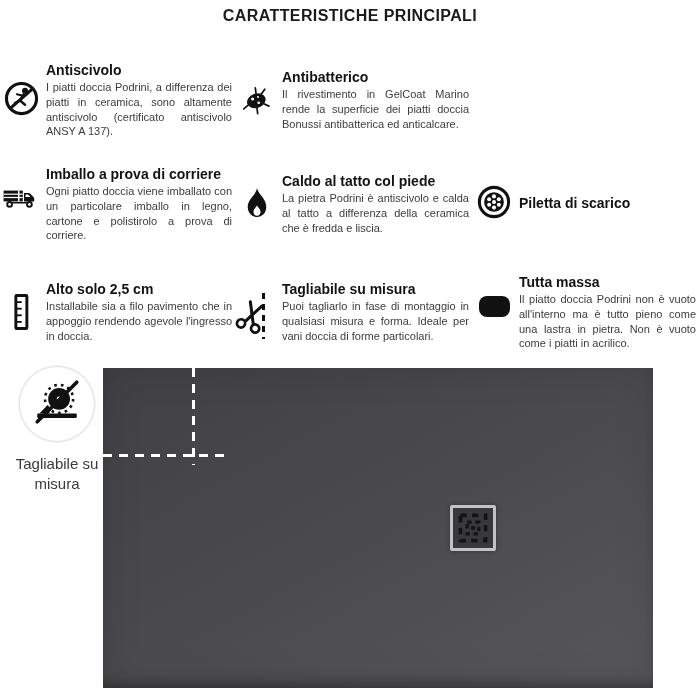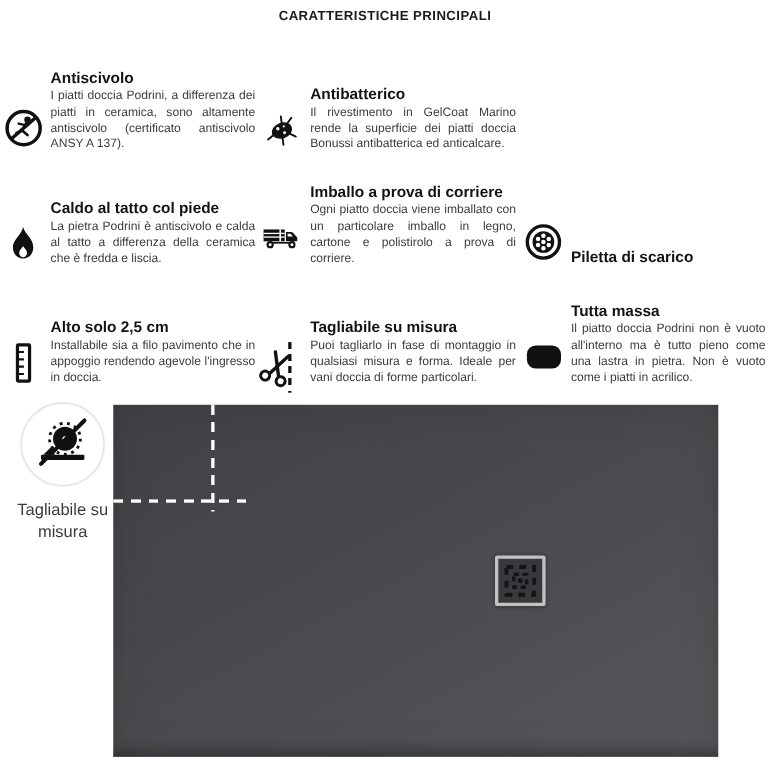--- a/index.html
+++ b/index.html
@@ -3,28 +3,28 @@
 <meta charset="utf-8">
 <style>
   html,body{margin:0;padding:0;background:#fff;}
   .page{
     position:relative;width:700px;height:700px;overflow:hidden;background:#ffffff;
     font-family:"Liberation Sans",sans-serif;color:#1c1c1e;
   }
   
   .header{position:absolute;top:7px;left:0;width:100%;text-align:center;}
   .header h1{
-    margin:0;font-size:12px;font-weight:800;letter-spacing:.4px;color:#1b1b1d;
+    margin:0;font-size:16px;font-weight:800;letter-spacing:.4px;color:#1b1b1d;
   }
   
   .frow{position:absolute;left:0;width:700px;display:grid;grid-template-columns:236px 237px 227px;}
   .frow.r1{top:62px;}
   .frow.r2{top:166px;}
   .frow.r3{top:274px;}
-  .card{display:flex;align-items:flex-end;gap:7px;padding:0 4px 0 3px;box-sizing:border-box;}
+  .card{display:flex;align-items:center;gap:7px;padding:0 4px 0 3px;box-sizing:border-box;}
   .icon-box{flex:0 0 36px;width:36px;height:40px;display:flex;justify-content:center;}
   .icon-box svg{display:block;}
   .txt{flex:1;min-width:0;}
   .f-title{font-size:14px;font-weight:800;color:#131315;line-height:1.15;white-space:nowrap;margin-bottom:2px;}
   .f-body{font-size:11px;line-height:1.34;color:#3c3c3e;text-align:justify;}
   
   .slab{width:31px;height:21px;background:#111;border-radius:8px;margin-top:3px;}
   
   .scissors-wrap{position:relative;width:36px;height:46px;}
   .cut-dash{position:absolute;left:23px;top:0;width:3px;height:46px;
@@ -104,33 +104,20 @@
         <div class="f-body">Il rivestimento in GelCoat Marino rende la superficie dei piatti doccia Bonussi antibatterica ed anticalcare.</div>
       </div>
     </div>
 
   </div>
 
   <div class="frow r2">
 
     <div class="card">
       <span class="icon-box">
-        <svg width="32" height="36" viewBox="0 0 100 100">
-          <path d="M50,4 C56,26 79,36 79,62 C79,81 66,94 50,94 C34,94 21,81 21,62 C21,38 44,30 50,4 Z" fill="#111"></path>
-          <path d="M50,58 C55,67 61,69 61,78 C61,85 56,90 50,90 C44,90 39,85 39,78 C39,69 45,67 50,58 Z" fill="#fff"></path>
-        </svg>
-      </span>
-      <div class="txt">
-        <div class="f-title">Caldo al tatto col piede</div>
-        <div class="f-body">La pietra Podrini è antiscivolo e calda al tatto a differenza della ceramica che è fredda e liscia.</div>
-      </div>
-    </div>
-
-    <div class="card">
-      <span class="icon-box">
         <svg width="40" height="28" viewBox="0 0 120 80">
           <rect x="2" y="12" width="64" height="36" fill="#111"></rect>
           <rect x="2" y="22" width="64" height="4" fill="#fff"></rect>
           <rect x="2" y="33" width="64" height="4" fill="#fff"></rect>
           <rect x="50" y="12" width="5" height="36" fill="#fff"></rect>
           <path d="M70,20 h16 c2,0 4,1 6,3 l10,11 c1.5,2 2,3 2,5 v9 h-34 Z" fill="#111"></path>
           <path d="M75,25 h9 l7,8 h-16 Z" fill="#fff"></path>
           <rect x="30" y="50" width="50" height="5" fill="#111"></rect>
           <circle cx="22" cy="58" r="11" fill="#111"></circle>
             <circle cx="22" cy="58" r="4.5" fill="#fff"></circle>
@@ -139,20 +126,33 @@
         </svg>
       </span>
       <div class="txt">
         <div class="f-title">Imballo a prova di corriere</div>
         <div class="f-body">Ogni piatto doccia viene imballato con un particolare imballo in legno, cartone e polistirolo a prova di corriere.</div>
       </div>
     </div>
 
     <div class="card">
       <span class="icon-box">
+        <svg width="32" height="36" viewBox="0 0 100 100">
+          <path d="M50,4 C56,26 79,36 79,62 C79,81 66,94 50,94 C34,94 21,81 21,62 C21,38 44,30 50,4 Z" fill="#111"></path>
+          <path d="M50,58 C55,67 61,69 61,78 C61,85 56,90 50,90 C44,90 39,85 39,78 C39,69 45,67 50,58 Z" fill="#fff"></path>
+        </svg>
+      </span>
+      <div class="txt">
+        <div class="f-title">Caldo al tatto col piede</div>
+        <div class="f-body">La pietra Podrini è antiscivolo e calda al tatto a differenza della ceramica che è fredda e liscia.</div>
+      </div>
+    </div>
+
+    <div class="card">
+      <span class="icon-box">
         <svg width="34" height="34" viewBox="0 0 100 100">
           <circle cx="50" cy="50" r="43" fill="none" stroke="#111" stroke-width="9"></circle>
           <circle cx="50" cy="50" r="29" fill="#111"></circle>
           <circle cx="50" cy="50" r="6" fill="#fff"></circle>
           <circle cx="50" cy="33.5" r="6" fill="#fff"></circle>
           <circle cx="64.3" cy="41.8" r="6" fill="#fff"></circle>
           <circle cx="64.3" cy="58.2" r="6" fill="#fff"></circle>
           <circle cx="50" cy="66.5" r="6" fill="#fff"></circle>
           <circle cx="35.7" cy="58.2" r="6" fill="#fff"></circle>
           <circle cx="35.7" cy="41.8" r="6" fill="#fff"></circle>

